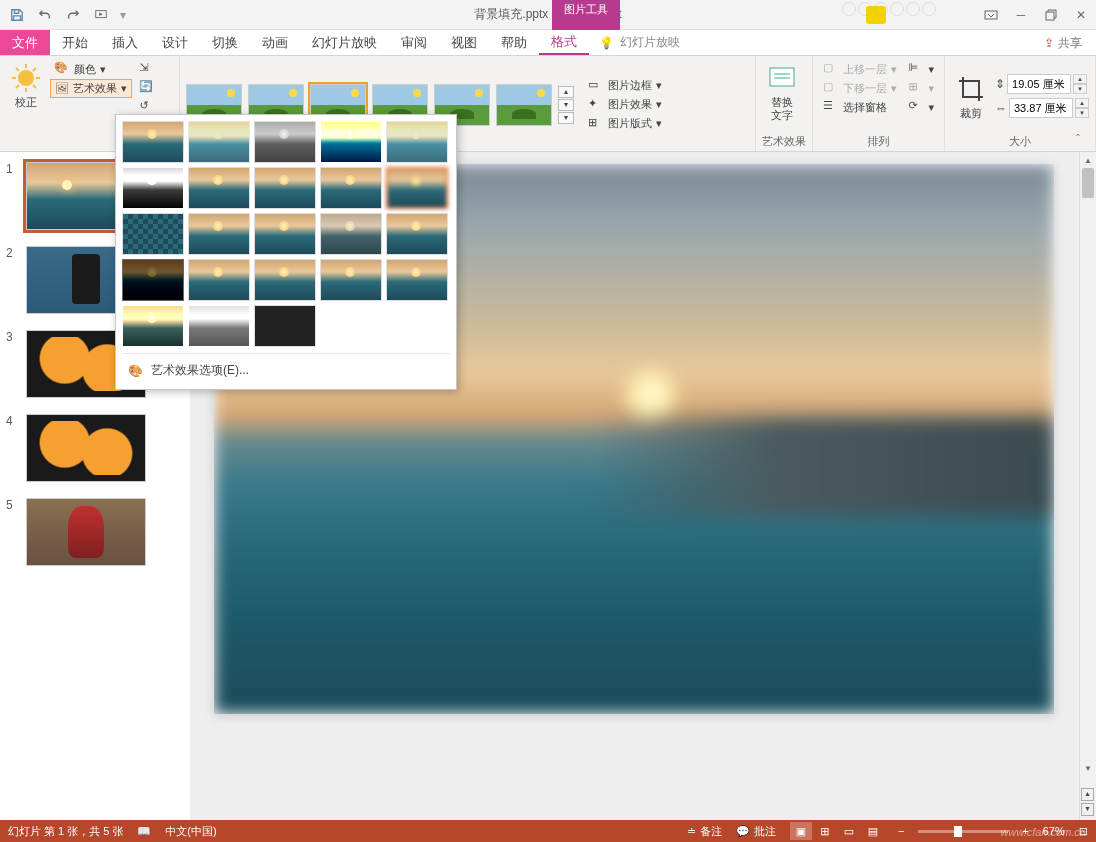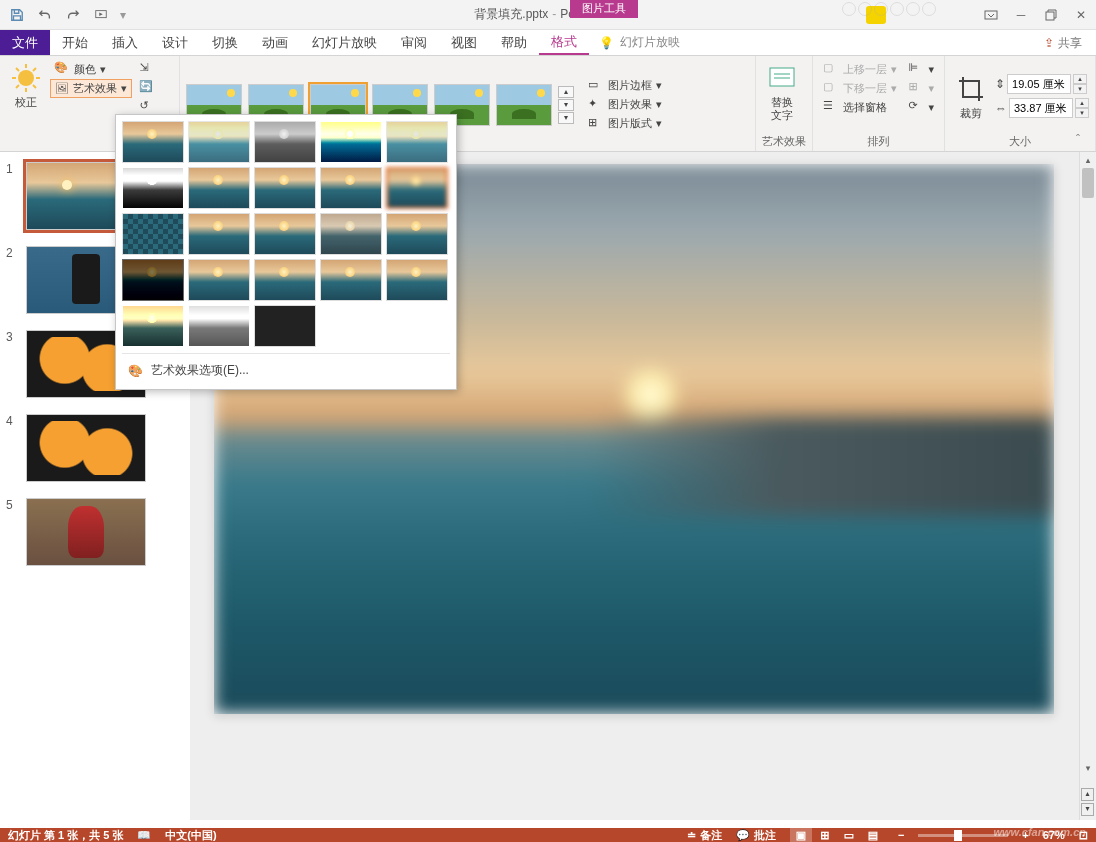--- a/index.html
+++ b/index.html
@@ -5,33 +5,33 @@
 * { margin:0; padding:0; box-sizing:border-box; font-family:"Microsoft YaHei","Segoe UI",sans-serif; }
 body { width:1096px; height:842px; background:#fff; overflow:hidden; position:relative; font-size:12px; color:#444; }
 
 
 .titlebar { height:30px; background:#f3f3f3; display:flex; align-items:center; position:relative; border-bottom:1px solid #e1e1e1; }
 .qat { display:flex; align-items:center; gap:2px; padding:0 4px; }
 .qat-btn { width:26px; height:26px; display:flex; align-items:center; justify-content:center; color:#606060; cursor:pointer; }
 .qat-btn svg { width:14px; height:14px; }
 .title-center { position:absolute; left:50%; transform:translateX(-50%); color:#5a5a5a; font-size:12px; }
 .title-center .sep { margin:0 4px; color:#999; }
-.context-tab { position:absolute; left:570px; top:0; height:18px; display:flex; align-items:flex-end; }
+.context-tab { position:absolute; left:552px; top:0; height:30px; display:flex; }
 .context-label { background:#b83a8e; color:#fff; font-size:11px; padding:2px 12px; }
 .win-ctrls { position:absolute; right:0; top:0; display:flex; align-items:center; height:30px; }
 .win-btn { width:30px; height:30px; display:flex; align-items:center; justify-content:center; color:#666; cursor:pointer; }
 .share-btn { display:flex; align-items:center; gap:4px; padding:0 10px; height:26px; color:#7a7a7a; font-size:12px; margin-right:4px; }
 .deco { position:absolute; right:160px; top:2px; display:flex; gap:2px; opacity:0.3; }
 .deco span { width:14px; height:14px; border:1px solid #aaa; border-radius:50%; }
 .smiley { position:absolute; right:210px; top:6px; width:20px; height:18px; background:#f5d300; border-radius:3px; }
 
 
 .menubar { height:26px; background:#fff; display:flex; align-items:stretch; border-bottom:1px solid #d4d4d4; }
 .menu-tab { padding:0 12px; display:flex; align-items:center; font-size:13px; color:#444; cursor:pointer; }
-.menu-tab.file { background:#4c1d95; color:#fff; }
+.menu-tab.file { background:#ec4899; color:#fff; }
 .menu-tab.active { color:#b83a8e; border-bottom:2px solid #b83a8e; }
 .tell-me { display:flex; align-items:center; gap:6px; padding:0 10px; color:#888; font-size:12px; }
 
 
 .ribbon { height:96px; background:#f3f2f1; display:flex; border-bottom:1px solid #d4d4d4; position:relative; }
 .rgroup { border-right:1px solid #e1e1e1; display:flex; flex-direction:column; justify-content:space-between; padding:4px 6px 2px; }
 .rgroup-body { display:flex; align-items:flex-start; gap:4px; flex:1; }
 .rgroup-label { text-align:center; font-size:11px; color:#666; padding-top:2px; position:relative; }
 .big-btn { display:flex; flex-direction:column; align-items:center; gap:2px; padding:2px 4px; cursor:pointer; min-width:40px; }
 .big-btn .ico { width:32px; height:32px; display:flex; align-items:center; justify-content:center; }
@@ -96,21 +96,21 @@
 .zoom-handles div { width:13px; height:13px; border:1px solid #aaa; font-size:8px; text-align:center; cursor:pointer; }
 
 .slide-canvas { position:absolute; left:24px; top:12px; width:840px; height:550px; background:#fff; box-shadow:0 2px 10px rgba(0,0,0,0.15); overflow:hidden; }
 .main-img { position:absolute; inset:0; filter:blur(8px); background:
   radial-gradient(circle at 52% 42%,#fffbe0 0%,#fff0b0 3%,transparent 6%),
   linear-gradient(180deg,#7a8a95 0%,#9ba8ae 12%,#c8b89a 28%,#e8c89a 38%,#d4a574 46%,#6a8a8e 50%,#3a7a8a 58%,#2a6a7a 68%,#1e5a6a 82%,#1a4a5a 100%);
 }
 .main-img::after { content:''; position:absolute; right:0; top:46%; width:55%; height:18%; background:linear-gradient(90deg,transparent,#4a5a5e 40%,#3a4a4e); filter:blur(6px); }
 
 
-.statusbar { position:absolute; bottom:0; left:0; right:0; height:14px; background:#b7472a; color:#fff; display:flex; align-items:center; font-size:11px; padding:0 8px; gap:14px;font-weight:bold; }
+.statusbar { position:absolute; bottom:0; left:0; right:0; height:22px; background:#b7472a; color:#fff; display:flex; align-items:center; font-size:11px; padding:0 8px; gap:14px; }
 .statusbar .spacer { flex:1; }
 .sb-item { display:flex; align-items:center; gap:4px; cursor:pointer; }
 .view-btns { display:flex; gap:2px; }
 .view-btn { width:22px; height:18px; display:flex; align-items:center; justify-content:center; cursor:pointer; }
 .view-btn.active { background:rgba(255,255,255,0.25); }
 .zoom-slider { width:90px; height:3px; background:rgba(255,255,255,0.4); position:relative; }
 .zoom-slider .h { position:absolute; left:40%; top:-4px; width:8px; height:11px; background:#fff; }
 .watermark { position:absolute; right:10px; bottom:4px; color:rgba(255,255,255,0.5); font-style:italic; font-size:11px; pointer-events:none; }
 
 .ribbon-collapse { position:absolute; right:6px; bottom:4px; width:14px; height:14px; cursor:pointer; color:#888; }

